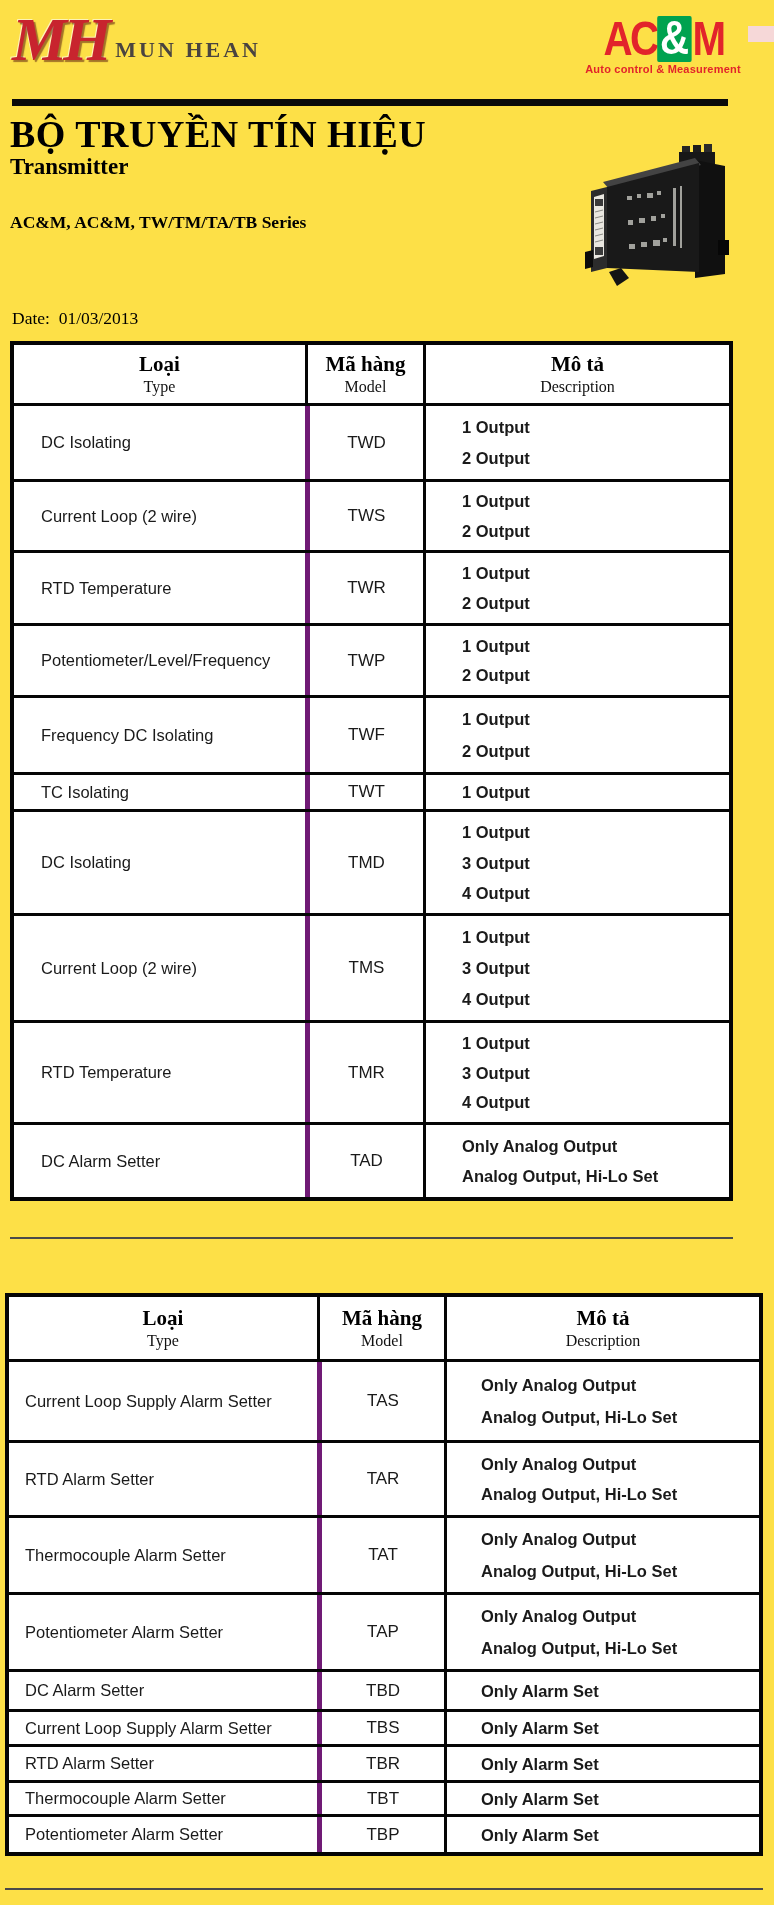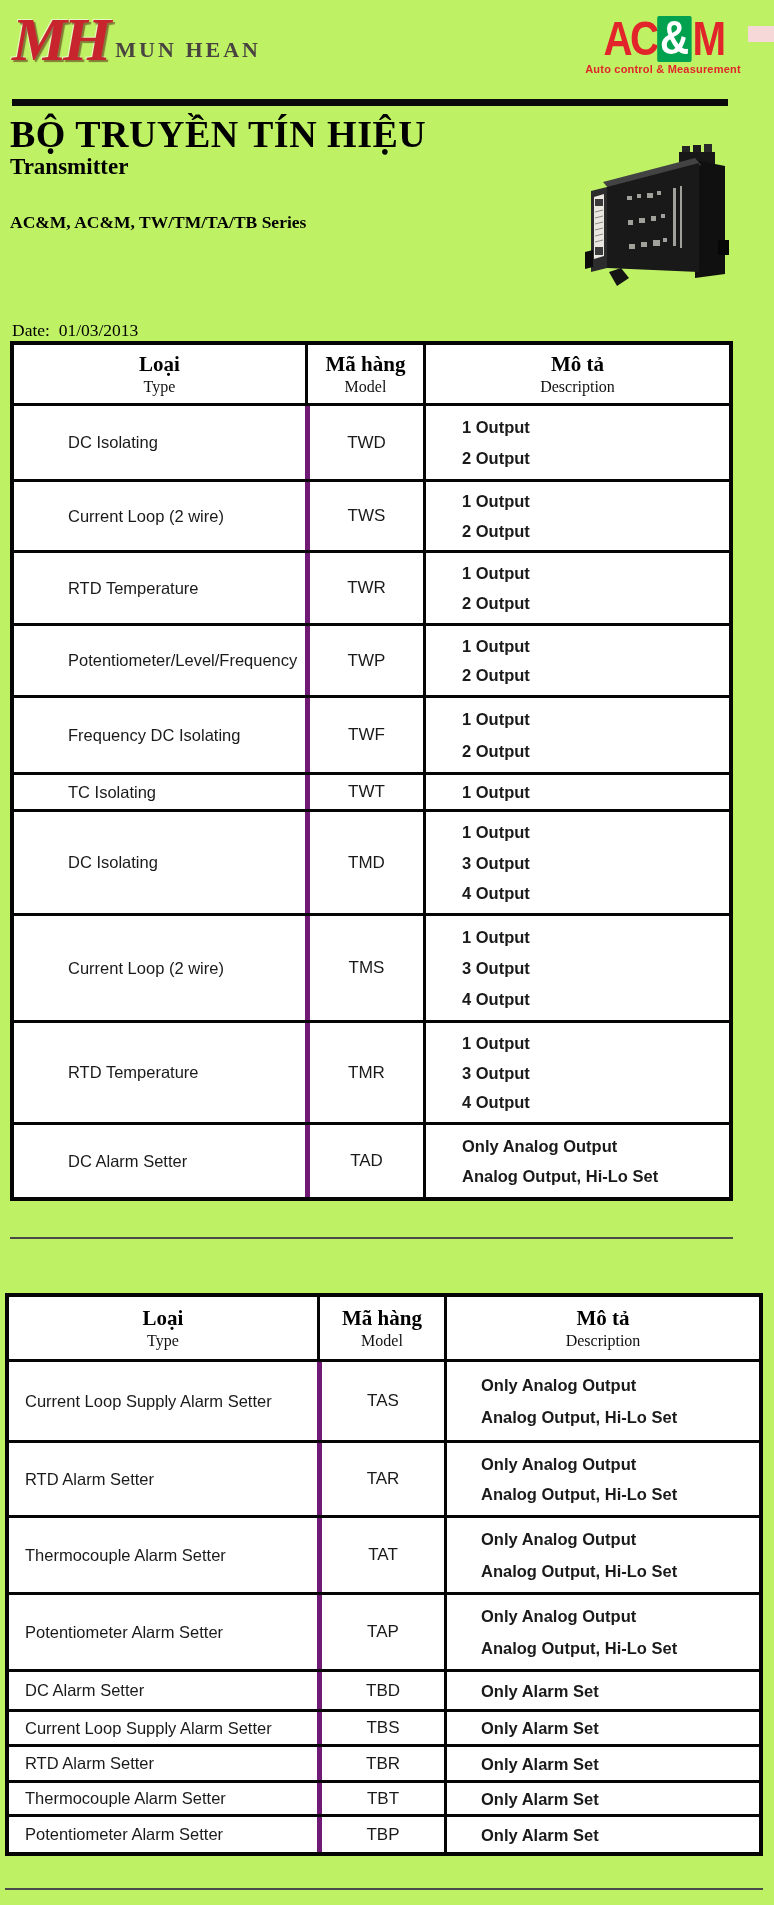--- a/index.html
+++ b/index.html
@@ -1,19 +1,19 @@
 <!DOCTYPE html>
 <html><head>
 <meta charset="utf-8">
 <style>
   html,body{margin:0;padding:0;background:#ffffff;}
   .page{
     position:relative;
     width:774px;height:1905px;
-    background:#bef264;
+    background:#fde047;
     overflow:hidden;
     font-family:"Liberation Sans",sans-serif;
     color:#141414;
   }
   
   .mh-logo{position:absolute;left:12px;top:8px;display:flex;align-items:flex-end;}
   .mh-monogram{
     font-family:"Liberation Serif",serif;
     font-style:italic;font-weight:900;font-size:62px;line-height:62px;
     color:#c8242e;
@@ -53,21 +53,21 @@
   }
   .title-en{
     position:absolute;left:10px;top:154px;
     font-family:"Liberation Serif",serif;font-weight:700;font-size:23px;color:#000;
   }
   .title-series{
     position:absolute;left:10px;top:212px;
     font-family:"Liberation Serif",serif;font-weight:700;font-size:17.5px;color:#000;
   }
   .date-line{
-    position:absolute;left:12px;top:320px;
+    position:absolute;left:12px;top:308px;
     font-family:"Liberation Serif",serif;font-size:17.5px;color:#000;
     white-space:pre;
   }
   
   .product-photo{position:absolute;left:583px;top:144px;width:158px;height:148px;}
   
   .dtable{
     position:absolute;background:#fff;
     border:4px solid #050505;box-sizing:border-box;
   }
@@ -82,21 +82,21 @@
   }
   .hcell + .hcell{border-left:3px solid #050505;}
   .h-vi{font-family:"Liberation Serif",serif;font-weight:700;font-size:21px;color:#000;line-height:25px;}
   .h-en{font-family:"Liberation Serif",serif;font-size:16px;color:#111;line-height:20px;}
   .trow{display:grid;box-sizing:border-box;border-top:3px solid #050505;}
   .trow:first-child{border-top:none;}
   .t1 .trow{grid-template-columns:291px 118px 1fr;}
   .t2 .trow{grid-template-columns:308px 127px 1fr;}
   .cell{box-sizing:border-box;display:flex;font-size:16.5px;color:#1a1a1a;}
   .type-cell{align-items:center;}
-  .t1 .type-cell{padding-left:54px;}
+  .t1 .type-cell{padding-left:27px;}
   .t2 .type-cell{padding-left:16px;}
   .model-cell{align-items:center;justify-content:center;border-left:5px solid #701a75;font-size:17px;}
   .desc-cell{
     flex-direction:column;justify-content:space-evenly;
     border-left:3px solid #050505;
   }
   .t1 .desc-cell{padding-left:36px;}
   .t2 .desc-cell{padding-left:34px;}
   .desc-line{line-height:20px;font-weight:bold;}
   .thin-rule{position:absolute;height:2px;background:#4a4a4a;}

